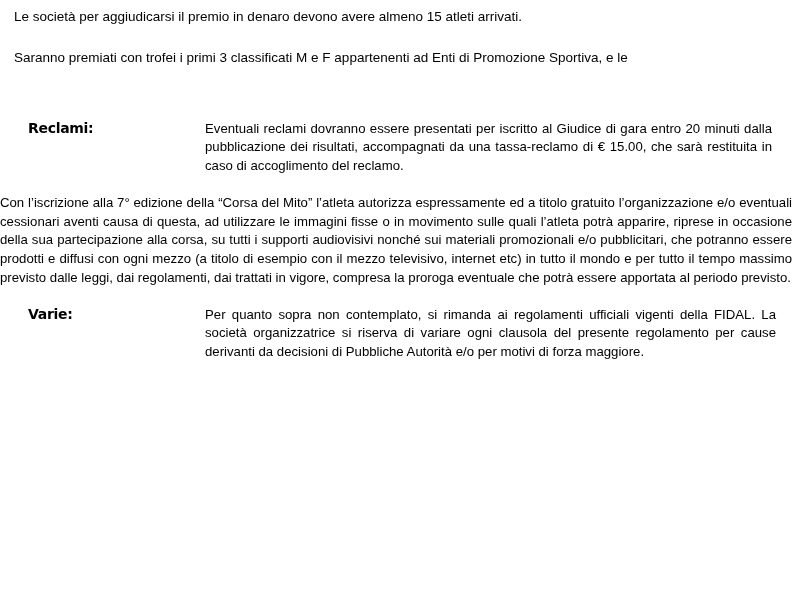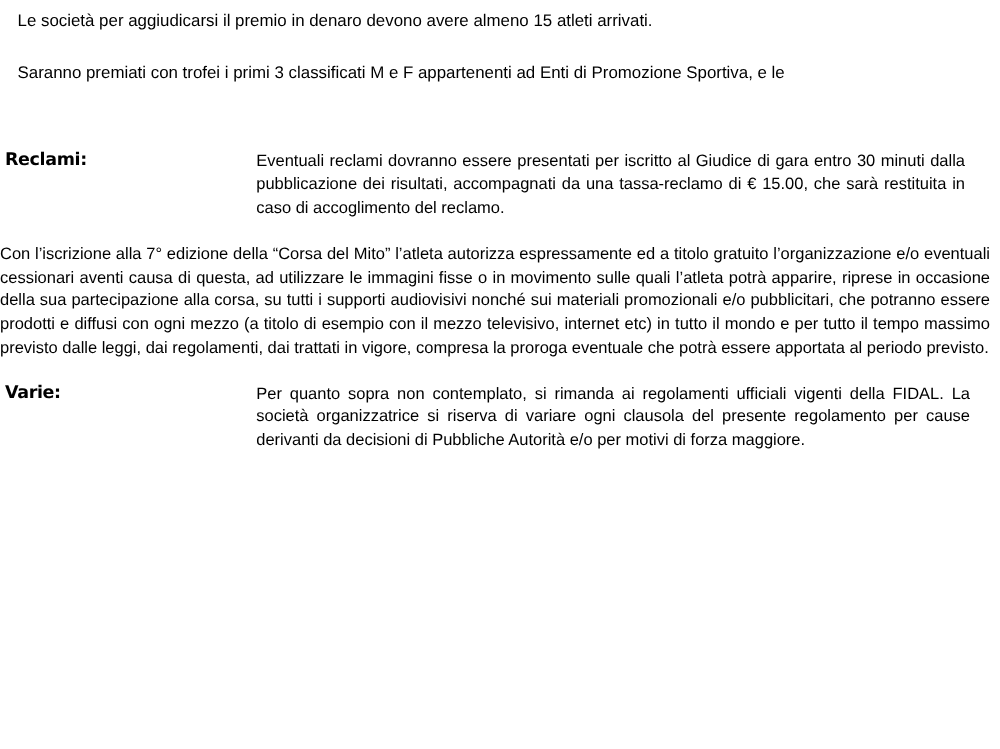--- a/index.html
+++ b/index.html
@@ -39,21 +39,21 @@
     margin-top: 30px;
   }
   .section {
     display: flex;
     align-items: flex-start;
     margin-bottom: 18px;
   }
   .sec-label {
     width: 205px;
     flex: 0 0 205px;
-    padding-left: 4px;
+    padding-left: 28px;
     box-sizing: border-box;
     font-family: "DejaVu Sans", sans-serif;
     font-weight: bold;
     font-size: 14px;
     letter-spacing: -0.3px;
     line-height: 1.15;
     white-space: nowrap;
   }
   .sec-body {
     flex: 1 1 auto;
@@ -82,21 +82,21 @@
     <p>Le società per aggiudicarsi il premio in denaro devono avere almeno 15 atleti arrivati.</p>
     <div class="gap"></div>
     <p>Saranno premiati con trofei i primi 3 classificati M e F appartenenti ad Enti di Promozione Sportiva, e le</p>
     <div class="gap2"></div>
   </div>
 
   <div class="sections">
 
     <div class="section" id="sec-reclami">
       <div class="sec-label">Reclami:</div>
-      <div class="sec-body">Eventuali reclami dovranno essere presentati per iscritto al Giudice di gara entro 30 minuti dalla pubblicazione dei risultati, accompagnati da una tassa-reclamo di € 15.00, che sarà restituita in caso di accoglimento del reclamo.</div>
+      <div class="sec-body">Eventuali reclami dovranno essere presentati per iscritto al Giudice di gara entro 20 minuti dalla pubblicazione dei risultati, accompagnati da una tassa-reclamo di € 15.00, che sarà restituita in caso di accoglimento del reclamo.</div>
     </div>
 
     <div class="section" id="sec-diritto">
       <div class="sec-body jst">Con l’iscrizione alla 7° edizione della “Corsa del Mito” l’atleta autorizza espressamente ed a titolo gratuito l’organizzazione e/o eventuali cessionari aventi causa di questa, ad utilizzare le immagini fisse o in movimento sulle quali l’atleta potrà apparire, riprese in occasione della sua partecipazione alla corsa, su tutti i supporti audiovisivi nonché sui materiali promozionali e/o pubblicitari, che potranno essere prodotti e diffusi con ogni mezzo (a titolo di esempio con il mezzo televisivo, internet etc) in tutto il mondo e per tutto il tempo massimo previsto dalle leggi, dai regolamenti, dai trattati in vigore, compresa la proroga eventuale che potrà essere apportata al periodo previsto.</div>
     </div>
 
     <div class="section" id="sec-varie">
       <div class="sec-label">Varie:</div>
       <div class="sec-body">Per quanto sopra non contemplato, si rimanda ai regolamenti ufficiali vigenti della FIDAL. La società organizzatrice si riserva di variare ogni clausola del presente regolamento per cause derivanti da decisioni di Pubbliche Autorità e/o per motivi di forza maggiore.</div>
     </div>

